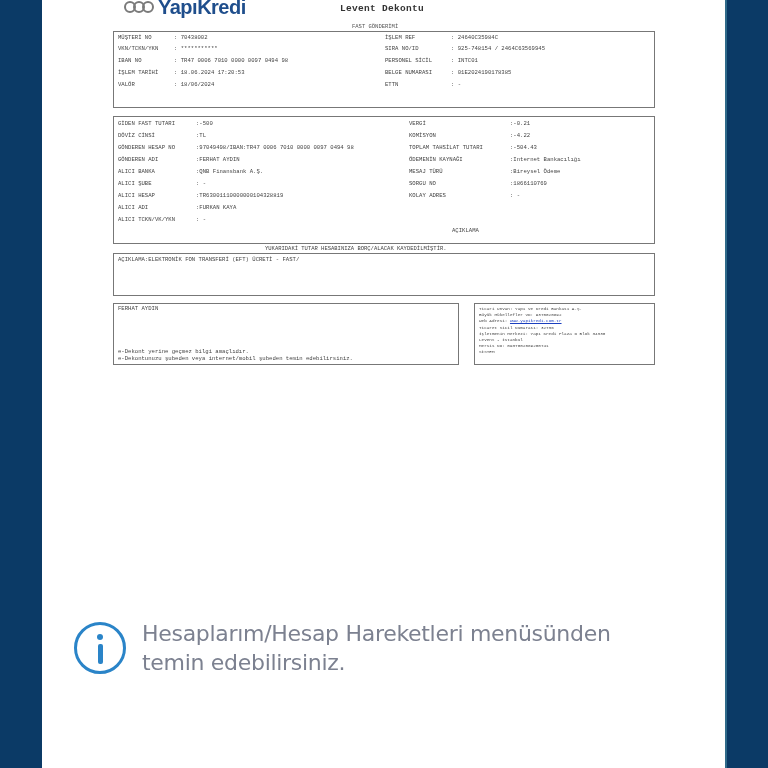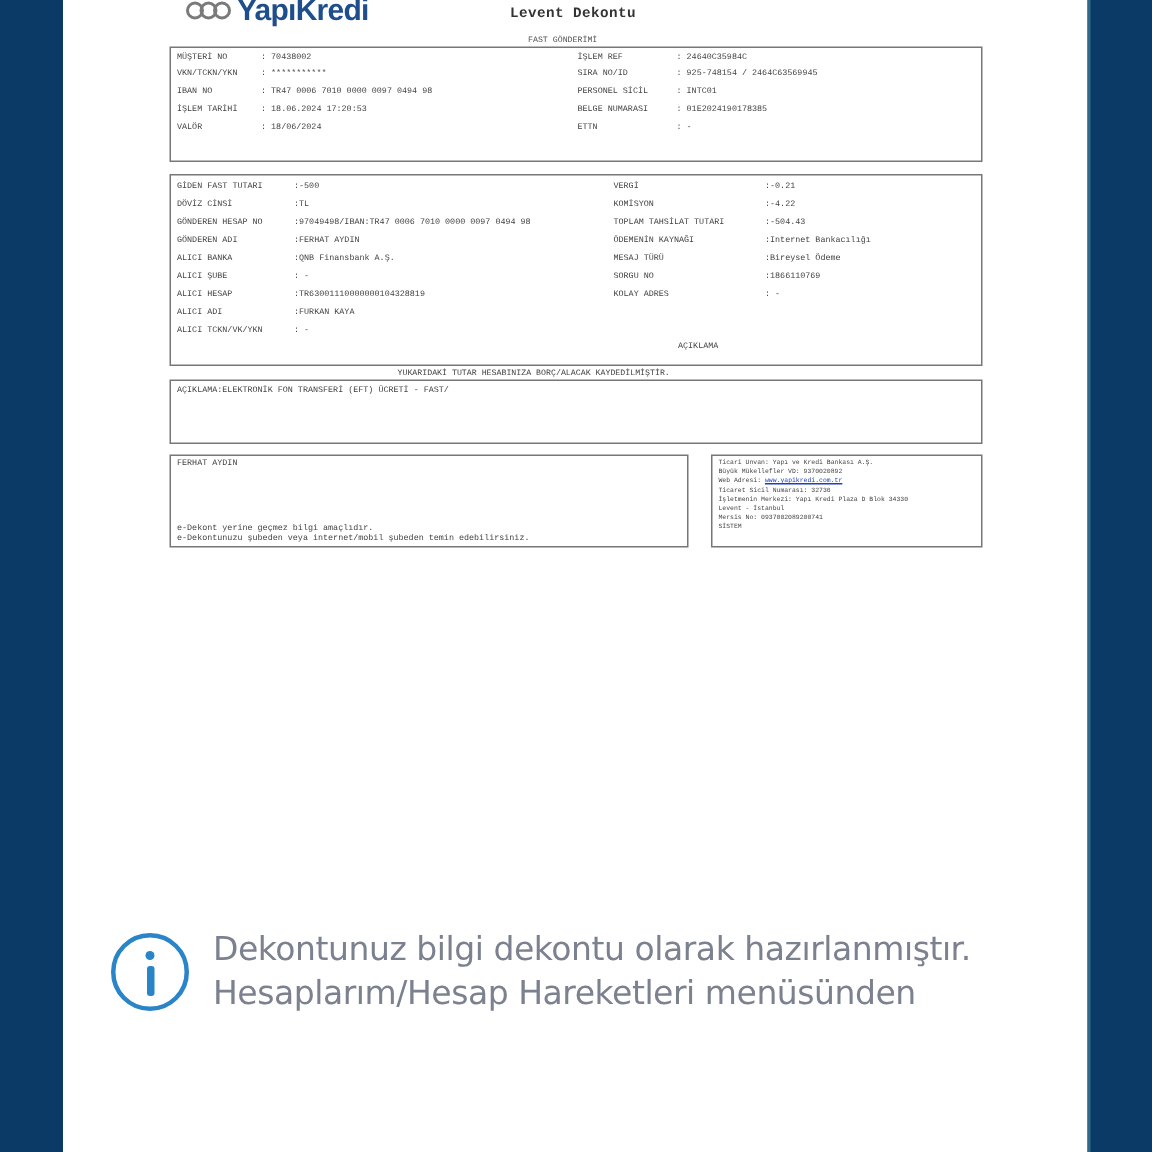--- a/index.html
+++ b/index.html
@@ -146,15 +146,15 @@
     <div>Mersis No: 0937002089200741</div>
     <div>SİSTEM</div>
   </div>
 </div>
 
 <div class="info">
   <div class="dot"></div>
     <div class="bar"></div>
 </div>
 <div class="msg">
-  <div>Dekontunuz bilgi dekontu olarak hazırlanmıştır.</div>
   <div>Hesaplarım/Hesap Hareketleri menüsünden</div>
+  <div>temin edebilirsiniz.</div>
 </div>
 
 </body></html>

